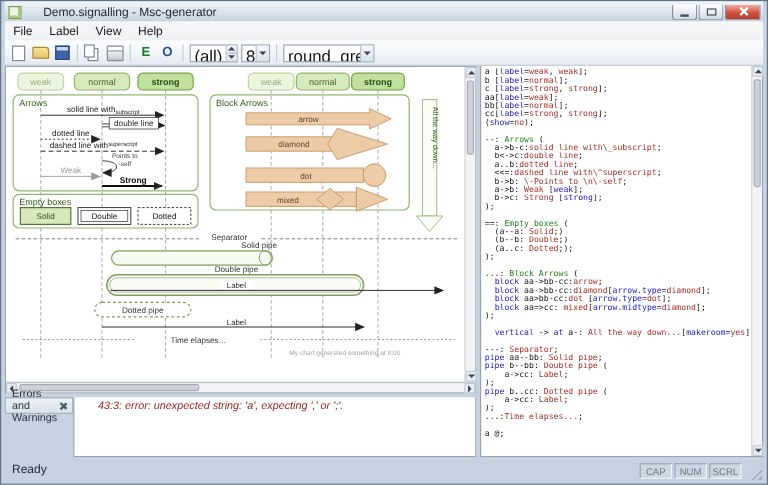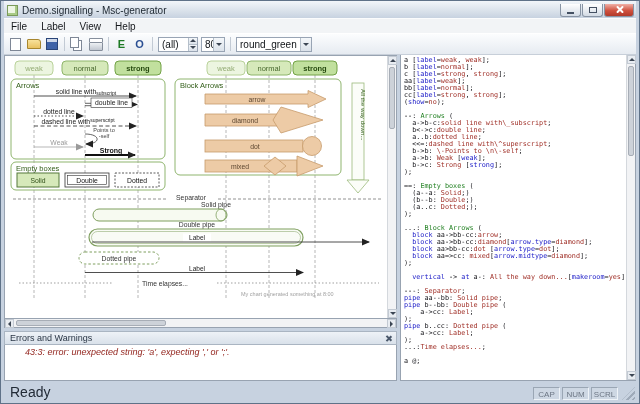--- a/index.html
+++ b/index.html
@@ -4,21 +4,21 @@
 <style>
   html,body{margin:0;padding:0;background:#8fa0b4;font-family:"Liberation Sans",sans-serif;}
   *{box-sizing:border-box;}
   .window{position:relative;width:640px;height:404px;border:1px solid #5f7288;background:#c7d2e0;
           padding:0 3px 3px 3px;display:flex;flex-direction:column;overflow:hidden;}
   
   .titlebar{height:17px;flex:0 0 17px;display:flex;align-items:center;gap:4px;padding:1px 2px 0 3px;
             background:linear-gradient(#f2f6fa,#d9e1ea 60%,#c7d2e0);}
   .appicon{width:11px;height:11px;background:#eef6e4;border:1px solid #7a9a5a;
            box-shadow:inset -2px -2px 0 #a9cb86;}
-  .title{flex:1;font-size:10px;color:#1c2630;white-space:nowrap;overflow:hidden;}
+  .title{flex:1;font-size:10px;color:#1c2630;white-space:nowrap;overflow:hidden;margin-left:14px;}
   .winbtns{display:flex;gap:1px;}
   .wbtn{width:21px;height:13px;border:1px solid #8894a4;border-top:none;border-radius:0 0 3px 3px;
         background:linear-gradient(#ffffff,#d2dae4);display:flex;align-items:center;justify-content:center;}
   .wbtn.close{width:30px;background:linear-gradient(#f0b0a6,#d05240 55%,#b23a2a);}
   .glyph-min{width:7px;height:2px;background:#445062;margin-top:6px;}
   .glyph-max{width:8px;height:6px;border:1px solid #445062;background:transparent;}
   .glyph-close{position:relative;width:9px;height:9px;}
   .glyph-close::before,.glyph-close::after{content:"";position:absolute;left:4px;top:0;width:2px;height:9px;background:#fff;border-radius:1px;}
   .glyph-close::before{transform:rotate(45deg);}
   .glyph-close::after{transform:rotate(-45deg);}
@@ -38,21 +38,21 @@
   .ic-save::before{content:"";width:10px;height:10px;background:#3f63a8;border:1px solid #2a4578;
                    box-shadow:inset 0 3px 0 rgba(255,255,255,.75);}
   .ic-copy::before{content:"";width:7px;height:9px;background:#fff;border:1px solid #7e8796;
                    box-shadow:3px 3px 0 -1px #fff,3px 3px 0 0 #7e8796;margin:-3px 3px 0 -3px;}
   .ic-print::before{content:"";width:12px;height:7px;background:linear-gradient(#eef1f4,#c2c8d1);
                     border:1px solid #868f9c;border-radius:1px;margin-top:4px;
                     box-shadow:0 -4px 0 -1px #fff,0 -4px 0 0 #868f9c;}
   .ic-embed{color:#1d7a24;}
   .ic-object{color:#2a4f93;}
   .combo{height:15px;border:1px solid #98a4b4;background:#fff;display:flex;align-items:stretch;
-         font-size:10px;margin:0 1px;}
+         font-size:14px;margin:0 1px;}
   .cval{flex:1;padding:1px 2px 0 3px;white-space:nowrap;overflow:hidden;color:#101418;}
   .cbtn{width:11px;background:linear-gradient(#f4f7fa,#dbe2ea);border-left:1px solid #b5bfca;
         display:flex;align-items:center;justify-content:center;}
   .cspin{width:9px;display:flex;flex-direction:column;border-left:1px solid #b5bfca;}
   .cspin i{flex:1;display:flex;align-items:center;justify-content:center;background:linear-gradient(#f4f7fa,#dbe2ea);}
   .cspin i + i{border-top:1px solid #b5bfca;}
   .tu{width:0;height:0;border-left:3px solid transparent;border-right:3px solid transparent;border-bottom:3px solid #3c4654;}
   .tdn{width:0;height:0;border-left:3px solid transparent;border-right:3px solid transparent;border-top:3px solid #3c4654;}
   .tl{width:0;height:0;border-top:3px solid transparent;border-bottom:3px solid transparent;border-right:3px solid #3c4654;}
   .tr{width:0;height:0;border-top:3px solid transparent;border-bottom:3px solid transparent;border-left:3px solid #3c4654;}
@@ -71,34 +71,34 @@
   .hsplit{height:3px;flex:0 0 3px;background:#c7d2e0;}
   .vsplit{width:3px;flex:0 0 3px;background:#c7d2e0;}
   .paneheader{height:14px;flex:0 0 14px;display:flex;align-items:center;padding:0 3px 0 5px;
               background:linear-gradient(#eef2f7,#d9e1ea);border:1px solid #aab5c2;
               font-size:9px;color:#2a3645;}
   .paneheader span.ptitle{flex:1;}
   .paneclose{position:relative;width:9px;height:9px;}
   .paneclose::before,.paneclose::after{content:"";position:absolute;left:4px;top:1px;width:1.5px;height:7px;background:#49576a;}
   .paneclose::before{transform:rotate(45deg);}
   .paneclose::after{transform:rotate(-45deg);}
-  .errors{flex:0 0 50px;display:flex;flex-direction:column;}
+  .errors{flex:0 0 50px;display:flex;flex-direction:row;}
   .errorsbody{flex:1;background:#fff;border:1px solid #98a3b1;border-top:none;padding:2px 20px;overflow:hidden;font-style:italic;}
   .errorline{font-size:9px;color:#93251e;white-space:nowrap;}
   .rightcol{flex:1;display:flex;flex-direction:column;min-width:0;}
   .coderow{flex:1;display:flex;min-height:0;border:1px solid #98a3b1;border-top:none;background:#fff;}
   .code{flex:1;padding:2px 0 0 3px;overflow:hidden;}
   .cl{height:7px;font:6.8px/7px "DejaVu Sans Mono",monospace;white-space:pre;overflow:hidden;}
   .tok-p{color:#15151a;}
   .tok-k{color:#2020c8;}
   .tok-v{color:#a03028;}
   .tok-g{color:#1f7f1f;}
   
   .statusbar{height:19px;flex:0 0 19px;display:flex;align-items:center;padding:2px 1px 0 6px;}
-  .ready{flex:1;font-size:14px;color:#222b36;}
+  .ready{flex:1;font-size:10px;color:#222b36;}
   .indicator{display:inline-block;width:27px;height:13px;margin-left:2px;text-align:center;
              font-size:8px;line-height:13px;color:#6c7684;background:#cdd7e3;
              border:1px solid;border-color:#9aa6b4 #eef3f8 #eef3f8 #9aa6b4;}
   .grip{width:13px;height:13px;margin-left:4px;align-self:flex-end;
         background:repeating-linear-gradient(135deg,#9fabba 0 1.5px,transparent 1.5px 4px);
         clip-path:polygon(100% 0,100% 100%,0 100%);}
   svg{font-family:"Liberation Sans",sans-serif;display:block;}
 </style>
 </head>
 <body>

